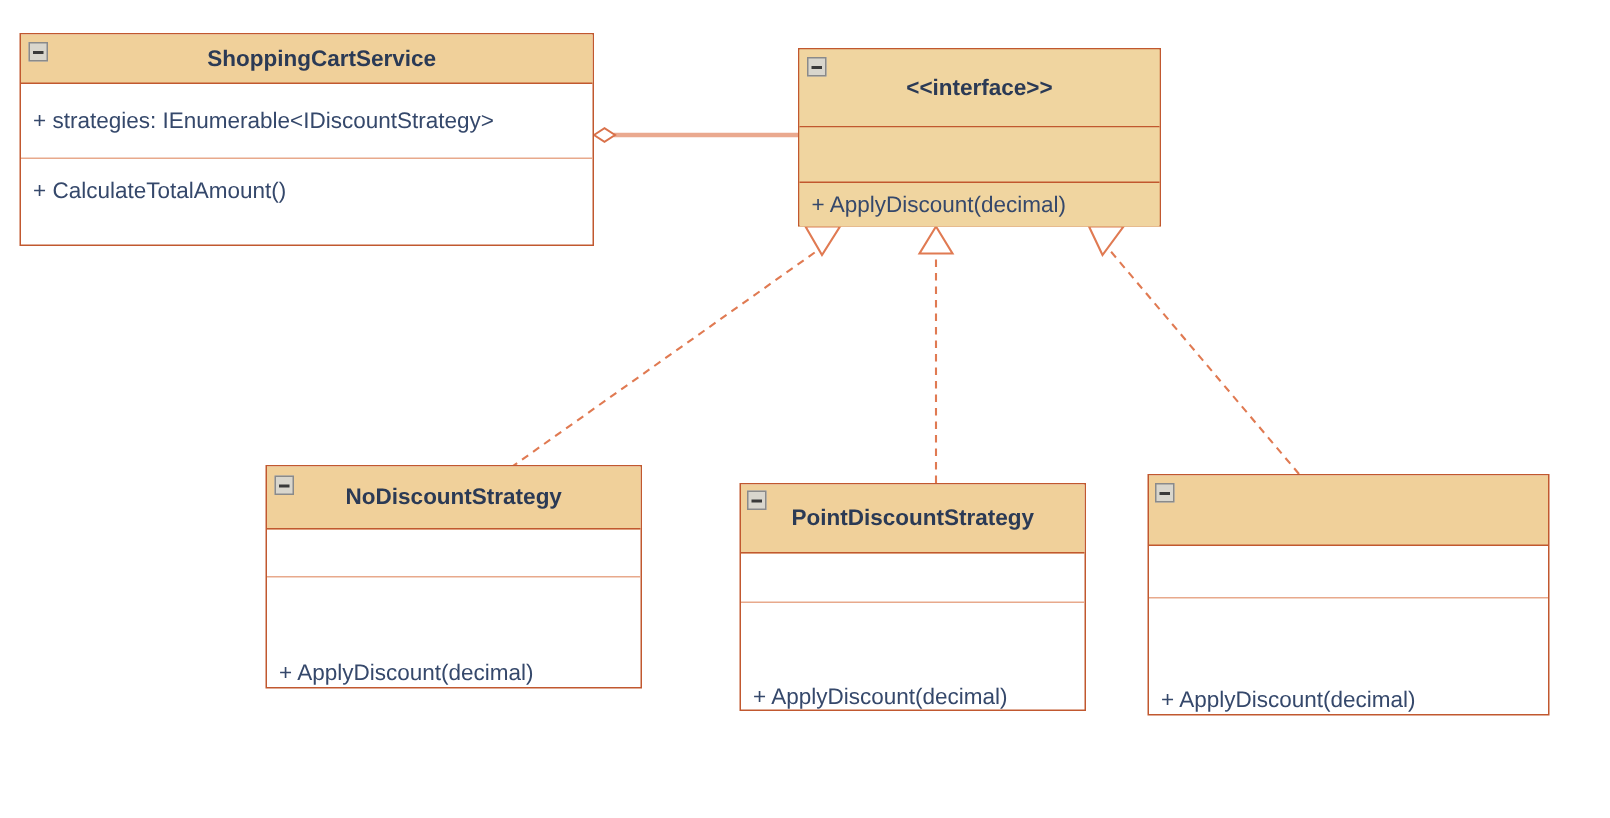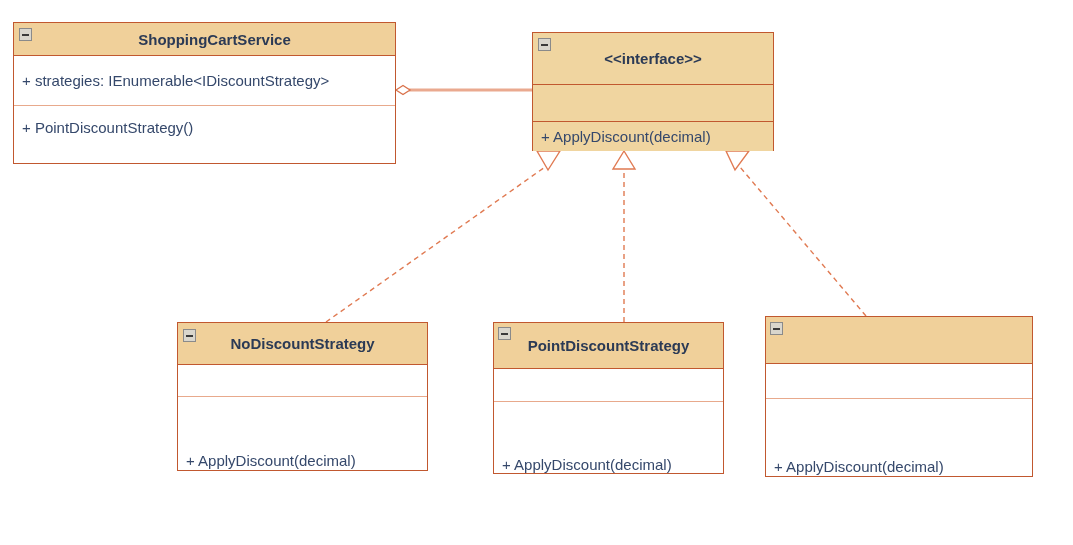--- a/index.html
+++ b/index.html
@@ -133,21 +133,21 @@
       </span>
       <span class="title-text">ShoppingCartService</span>
     </div>
     <div class="compartment attrs" style="height:50px;">
       <div class="member-row">
         <span class="member-text">+ strategies: IEnumerable&lt;IDiscountStrategy&gt;</span>
       </div>
     </div>
     <div class="compartment" style="height:57px;">
       <div class="member-row" style="height:43px;">
-        <span class="member-text">+ PointDiscountStrategy()</span>
+        <span class="member-text">+ CalculateTotalAmount()</span>
       </div>
     </div>
   </div>
 
   <div class="uml-class filled" style="left:532px; top:32px; width:242px; height:119px;">
     <div class="compartment filled-c" style="height:52px; display:flex; align-items:center; justify-content:center; text-align:center;">
       <span class="collapse-icon" style="left:5px; top:5px;">
         <span class="bar"></span>
       </span>
       <div style="display:flex; flex-direction:column; align-items:center; justify-content:center;">
@@ -159,21 +159,21 @@
         <span class="member-text"></span>
       </div>
     </div>
     <div class="compartment filled-c last" style="height:29px;">
       <div class="member-row">
         <span class="member-text">+ ApplyDiscount(decimal)</span>
       </div>
     </div>
   </div>
 
-  <div class="uml-class" style="left:177px; top:322px; width:251px; height:149px;">
+  <div class="uml-class" style="left:177px; top:310px; width:251px; height:149px;">
     <div class="compartment header" style="height:42px;">
       <span class="collapse-icon" style="left:5px; top:6px;">
         <span class="bar"></span>
       </span>
       <span class="title-text">NoDiscountStrategy</span>
     </div>
     <div class="compartment attrs" style="height:32px;">
       <div class="member-row">
         <span class="member-text"></span>
       </div>

